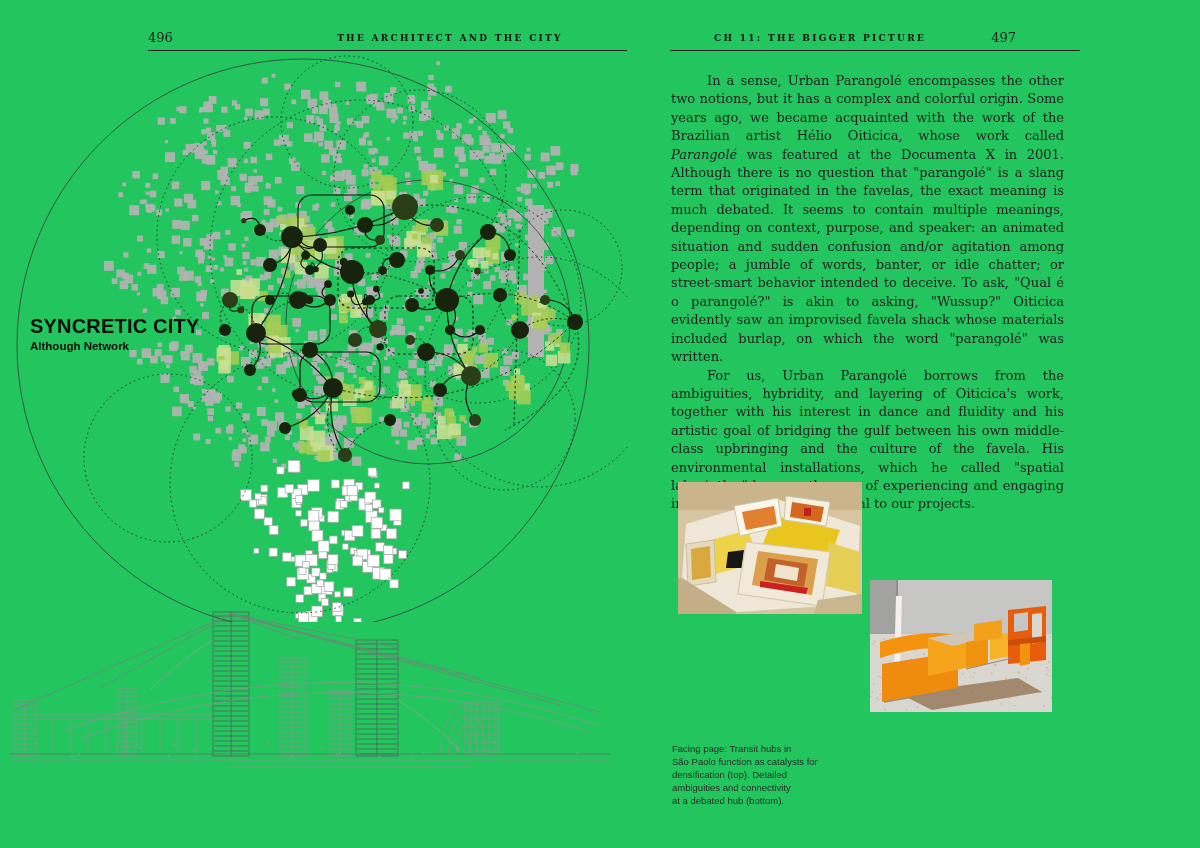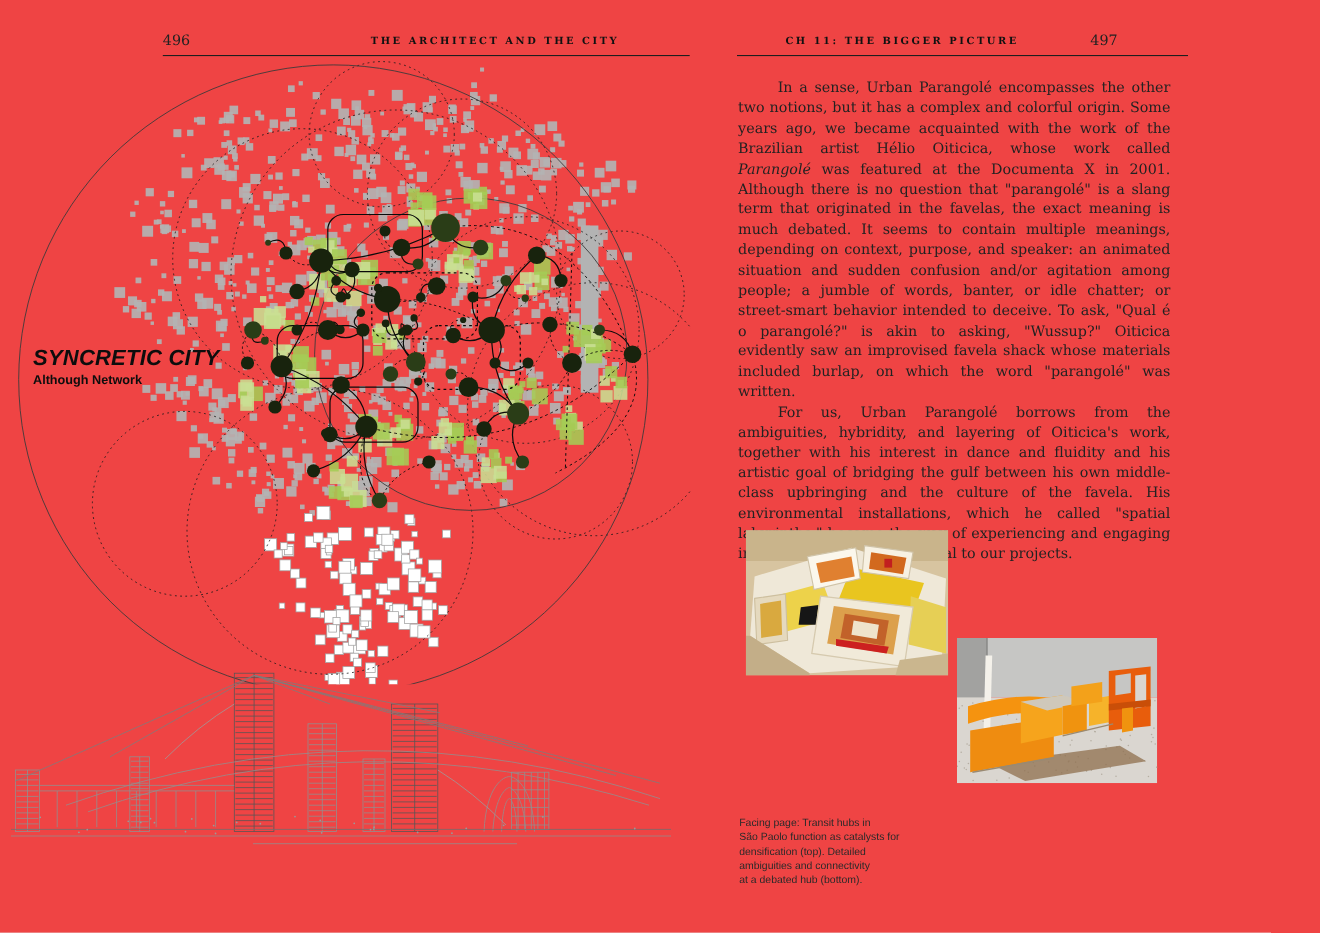--- a/index.html
+++ b/index.html
@@ -1,26 +1,26 @@
 <!DOCTYPE html>
 <html><head>
 <meta charset="utf-8">
 <style>
   html,body{margin:0;padding:0;background:#e8e8e8;}
-  .spread{position:relative;width:1200px;height:848px;background:#ef4444;margin:0 auto;overflow:hidden;
+  .spread{position:relative;width:1200px;height:848px;background:#22c55e;margin:0 auto;overflow:hidden;
           font-family:"DejaVu Serif", serif;color:#1c1c1c;}
   .abs{position:absolute;}
   .pagenum{font-size:13px;color:#222;}
   .runhead{font-family:"DejaVu Serif", serif;font-weight:bold;font-size:9px;letter-spacing:2.3px;color:#111;}
   .rule{height:1px;background:#1e1e1e;}
   .body-text{width:393px;font-size:13px;line-height:18.4px;text-align:justify;color:#222;}
   .body-text p{margin:0;text-indent:36px;}
   .diagram-title{line-height:1.05;}
   .diagram-title .t1{font-family:"Liberation Sans", sans-serif;font-weight:bold;font-size:20px;
-                     letter-spacing:0.2px;color:#0d0d0d;font-style:italic;}
+                     letter-spacing:0.2px;color:#0d0d0d;}
   .diagram-title .t2{font-family:"Liberation Sans", sans-serif;font-weight:bold;font-size:11.5px;
                      color:#0d0d0d;margin-top:3px;}
   .caption{font-family:"Liberation Sans", sans-serif;font-size:9.5px;line-height:13px;color:#2a2a2a;white-space:nowrap;}
   figure{margin:0;}
   svg{display:block;}
 </style>
 </head>
 <body>
 
 <div class="spread">

